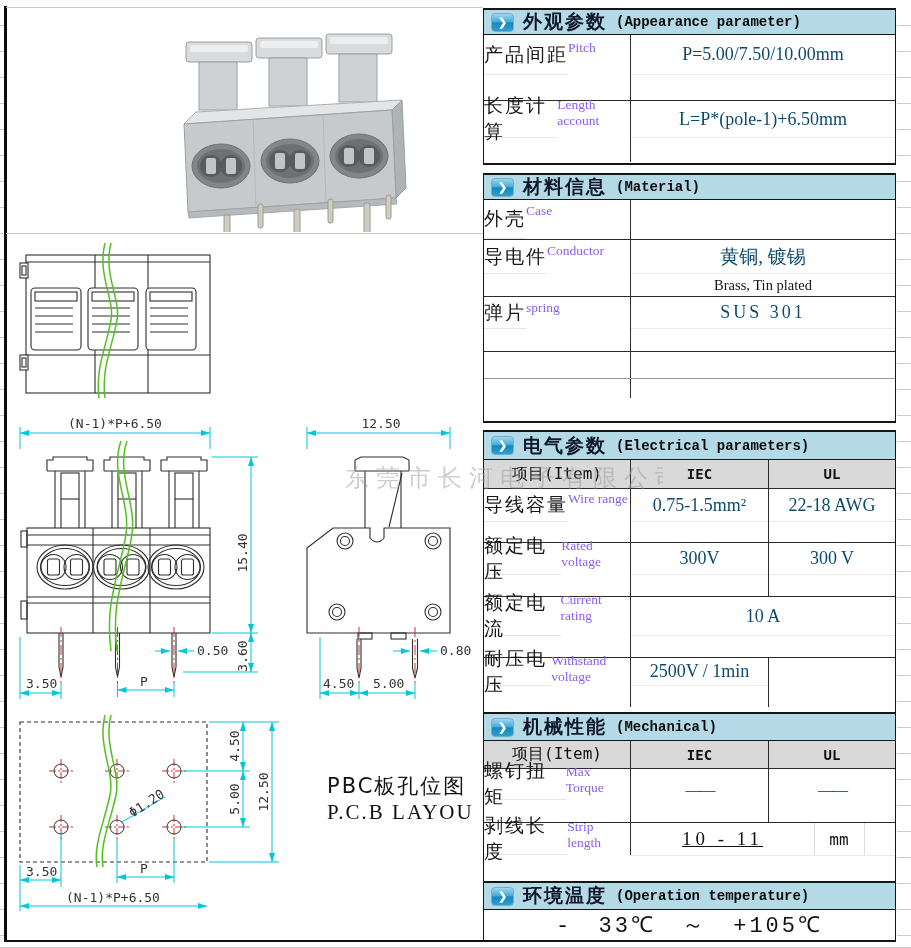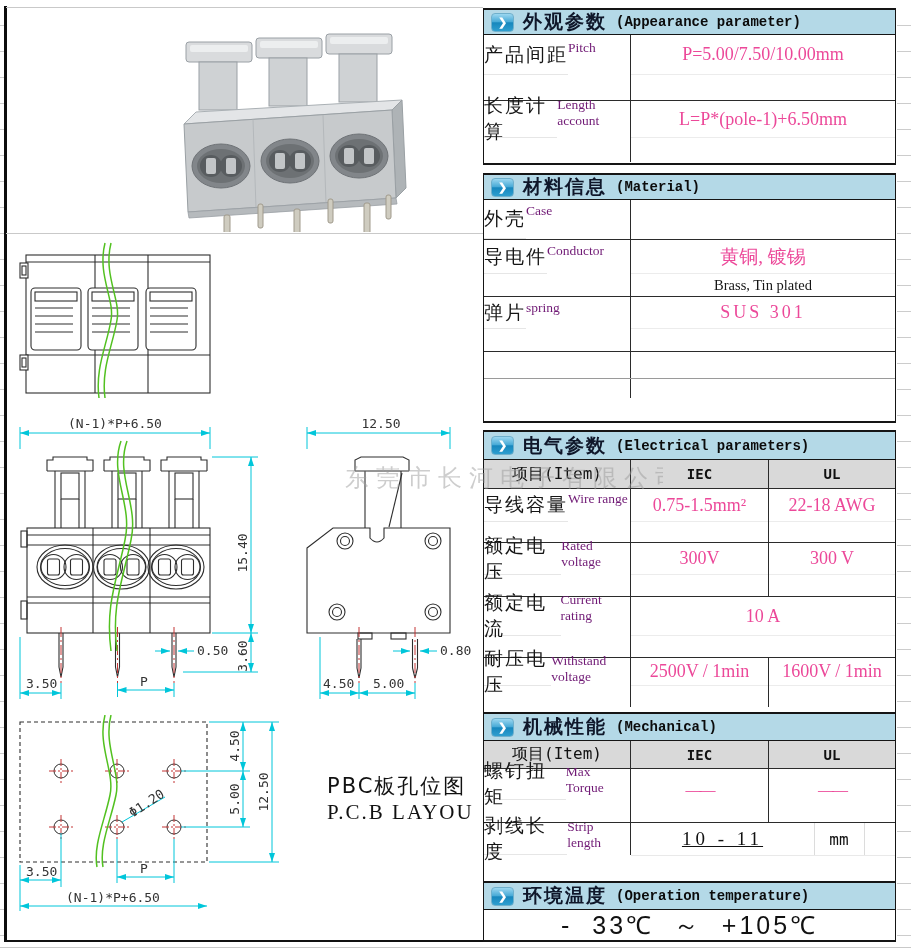--- a/index.html
+++ b/index.html
@@ -31,44 +31,44 @@
   .pair.nb{border-bottom:none;}
   .pair.fb{border-bottom:1px solid #9a9a9a;}
   .lblcol{width:147px;border-right:1.4px solid #2b2b2b;box-sizing:border-box;
           display:flex;}
   .valcol{flex:1;display:flex;flex-direction:column;}
   .c2{width:138px;border-right:1.4px solid #2b2b2b;box-sizing:border-box;display:flex;flex-direction:column;}
   .c3{flex:1;display:flex;flex-direction:column;}
   .zh{display:flex;align-items:center;justify-content:center;font-size:19px;
       letter-spacing:2px;color:#151515;border-bottom:1px solid #e6e6e6;box-sizing:border-box;}
   .en{display:flex;align-items:center;justify-content:center;font-size:13.5px;
-      font-family:"Liberation Serif",serif;color:#701a75;box-sizing:border-box;}
+      font-family:"Liberation Serif",serif;color:#8b5cf6;box-sizing:border-box;}
   .vmain{display:flex;align-items:center;justify-content:center;font-size:18px;
-      font-family:"Liberation Serif",serif;color:#ec4899;border-bottom:1px solid #ececec;box-sizing:border-box;}
+      font-family:"Liberation Serif",serif;color:#0c4a6e;border-bottom:1px solid #ececec;box-sizing:border-box;}
   .vsub{display:flex;align-items:center;justify-content:center;font-size:14.5px;
       font-family:"Liberation Serif",serif;color:#161616;box-sizing:border-box;}
   .itemrow{display:flex;background:#d9d9d9;border-bottom:1.5px solid #2b2b2b;box-sizing:border-box;}
   .ih1{width:147px;border-right:1.4px solid #2b2b2b;box-sizing:border-box;display:flex;
        align-items:center;justify-content:center;font-family:"DejaVu Sans Mono",monospace;font-size:16px;}
   .ih2{width:138px;border-right:1.4px solid #2b2b2b;box-sizing:border-box;display:flex;
        align-items:center;justify-content:center;font-family:"DejaVu Sans Mono",monospace;
        font-size:14px;font-weight:bold;}
   .ih3{flex:1;display:flex;align-items:center;justify-content:center;
        font-family:"DejaVu Sans Mono",monospace;font-size:14px;font-weight:bold;}
   .dash{font-size:16px;letter-spacing:-2px;}
   .stripwrap{flex:1;position:relative;}
   .sv-line{position:absolute;top:0;bottom:0;width:1px;background:#dcdcdc;}
   .sh-line{position:absolute;left:0;right:0;height:1px;background:#e9e9e9;}
   .strip-range{position:absolute;left:0;top:0;width:183px;height:100%;display:flex;
        align-items:center;justify-content:center;font-family:"Liberation Serif",serif;
        font-size:19px;letter-spacing:4px;text-decoration:underline;}
   .strip-unit{position:absolute;left:183px;top:0;width:50px;height:100%;display:flex;
        align-items:center;justify-content:center;font-family:"DejaVu Sans Mono",monospace;font-size:16px;}
   .temprow{display:flex;align-items:center;justify-content:center;
-       font-family:Liberation Sans, sans-serif;font-size:25px;letter-spacing:3px;word-spacing:10px;}
+       font-family:Liberation Mono, monospace;font-size:22px;letter-spacing:3px;word-spacing:10px;}
   
   .dwg{position:absolute;}
   .dtx{font-family:"DejaVu Sans Mono",monospace;font-size:13px;fill:#333;}
   .cap-zh{font-family:"DejaVu Sans",sans-serif;font-size:21px;fill:#111;letter-spacing:2px;}
   .cap-en{font-family:"Liberation Serif",serif;font-size:21px;fill:#111;letter-spacing:2px;}
 </style>
 </head>
 <body>
 
 <div class="page">
@@ -544,24 +544,20 @@
       </div>
       <div class="pair nb">
         <div class="lblcol">
             <div class="zh" style="height:28px">耐压电压</div>
             <div class="en" style="height:21px">Withstand voltage</div>
           </div>
         <div class="c2">
             <div class="vmain" style="height:28px">2500V / 1min</div>
             <div class="vsub" style="height:21px"></div>
           </div>
-        <div class="c3">
-            <div class="vmain" style="height:28px">1600V / 1min</div>
-            <div class="vsub" style="height:21px"></div>
-          </div>
       </div>
     </div>
 
     <div class="sec" style="top:712px;height:169px;">
       <div class="sec-header" style="height:29px;">
         <span class="arrow-icon">❯</span>
         <span class="t-zh">机械性能</span>
         <span class="t-en">(Mechanical)</span>
       </div>
       <div class="itemrow" style="height:28px;">

